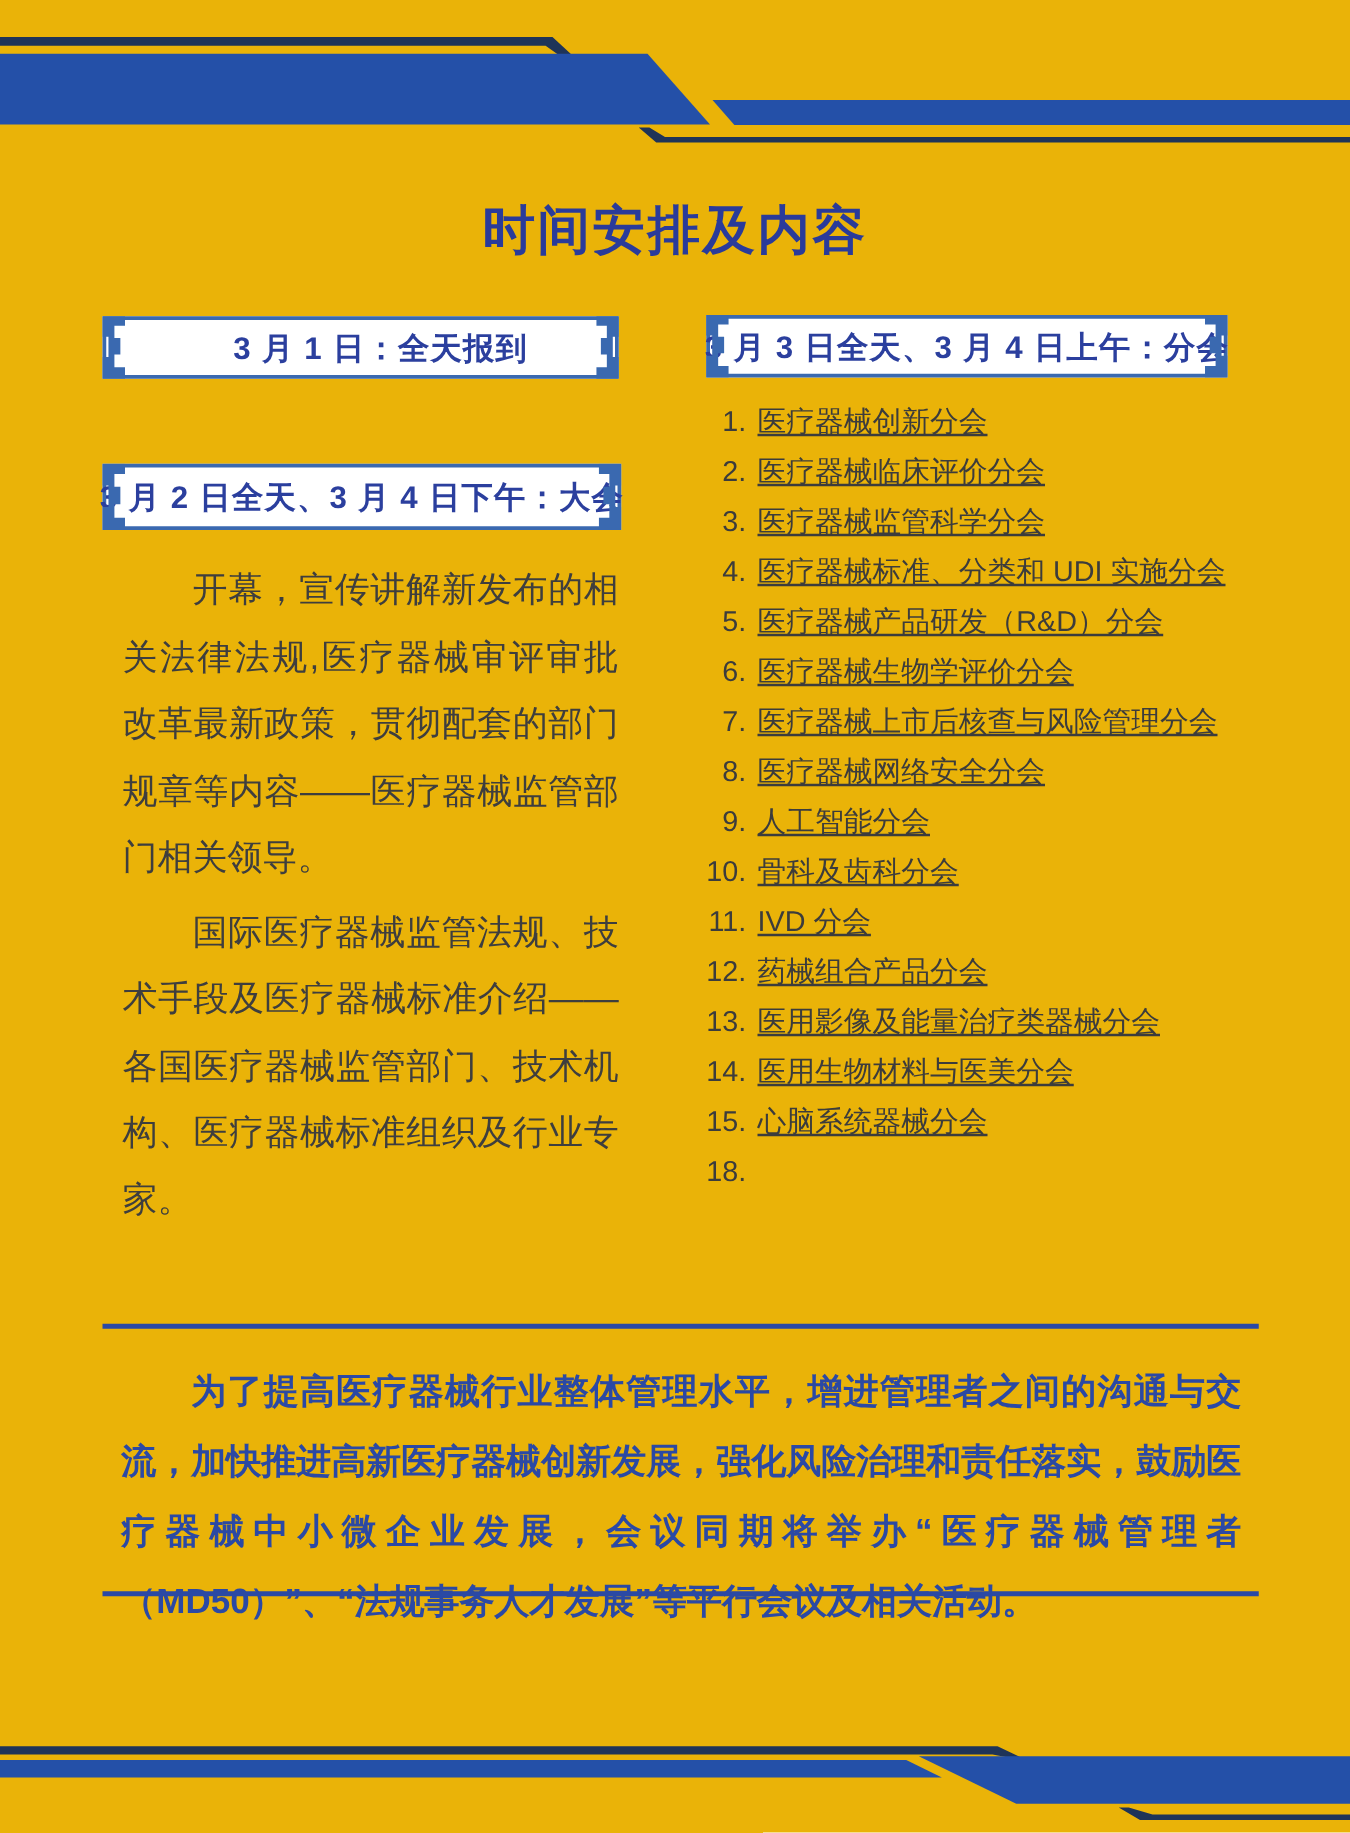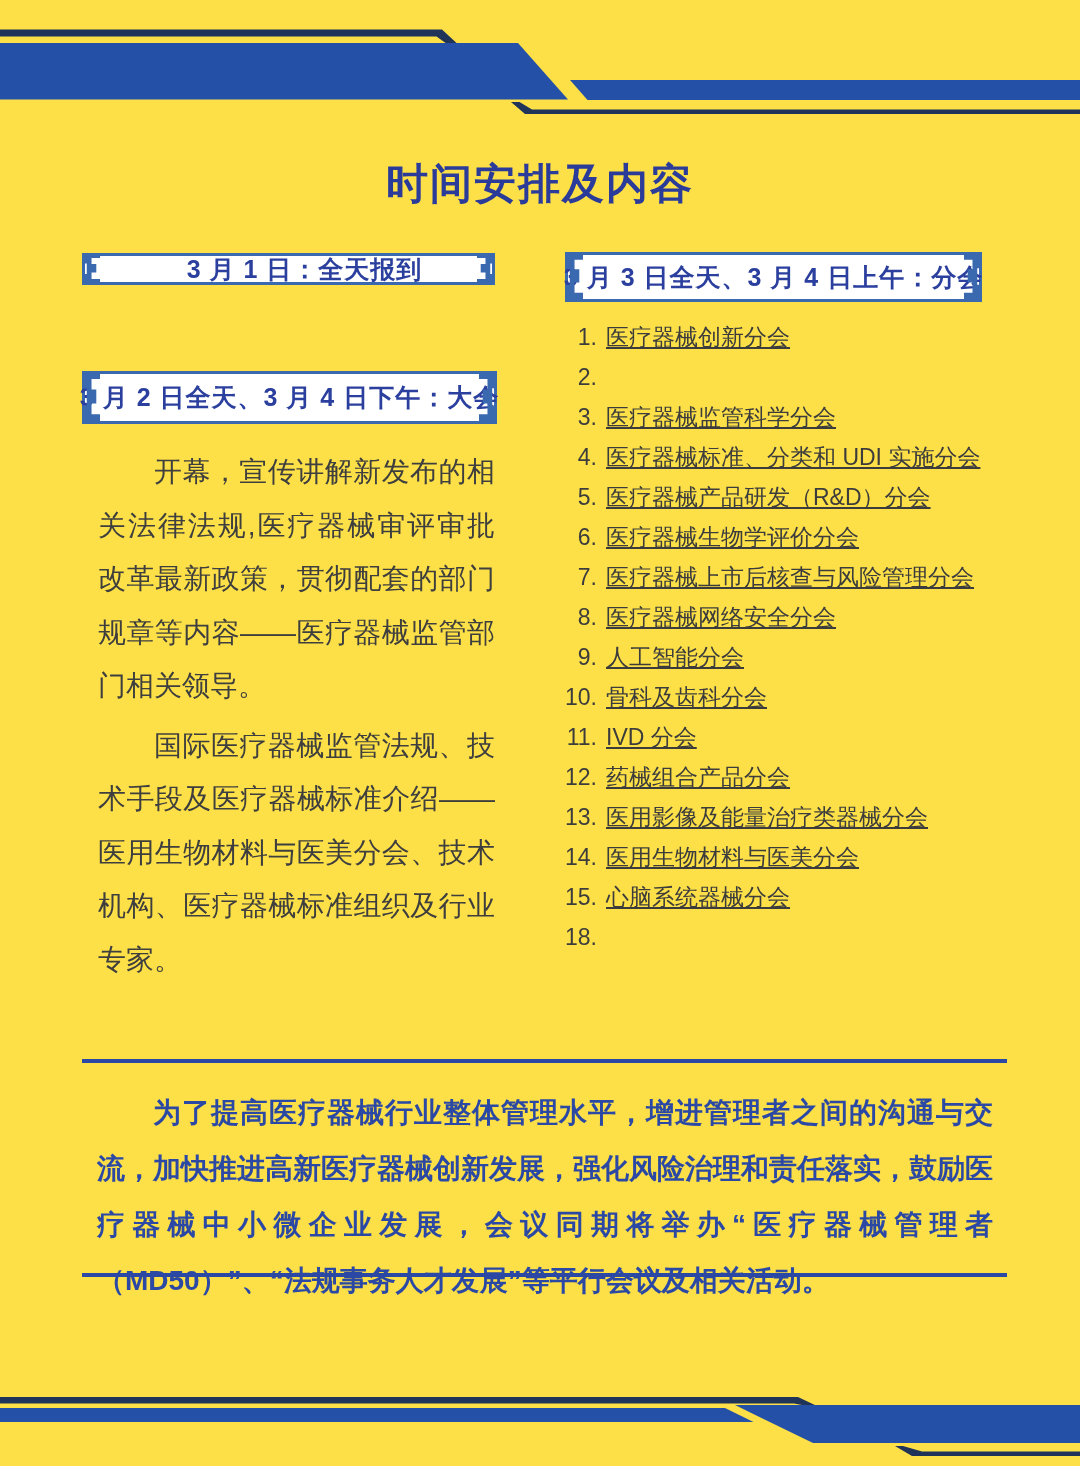--- a/index.html
+++ b/index.html
@@ -7,21 +7,21 @@
     --navy:#1f3458;
     --cap-blue:#3a69b0;
     --box-text:#2b3f9e;
     --title-blue:#2a3b9a;
     --accent-blue:#2b49a4;
     --body-gray:#3e3e3e;
   }
   html,body{margin:0;padding:0;background:#ffffff;}
   .page{
     position:relative;width:1080px;height:1466px;margin:0 auto;
-    background:#fde047;overflow:hidden;
+    background:#eab308;overflow:hidden;
     font-family:"Liberation Sans","DejaVu Sans",sans-serif;
   }
   .banner{position:absolute;left:0;display:block;}
   .banner-top{top:0;}
   .banner-bottom{top:1380px;}
   .fill-band{fill:var(--band-blue);}
   .fill-navy{fill:var(--navy);}
 
   .page-title{
     position:absolute;top:156px;left:0;width:1080px;
@@ -37,21 +37,21 @@
   }
   .fancy-box .box-label{
     font-size:25px;font-weight:bold;color:var(--box-text);
     letter-spacing:1px;white-space:nowrap;
   }
   .cap{position:absolute;top:-3px;height:calc(100% + 6px);width:18px;}
   .cap path{fill:var(--cap-blue);}
   .cap-l{left:-3px;}
   .cap-r{right:-3px;transform:scaleX(-1);}
 
-  .box-1{left:82px;top:253px;width:413px;height:32px;padding-left:32px;}
+  .box-1{left:82px;top:253px;width:413px;height:50px;padding-left:32px;}
   .box-2{left:82px;top:371px;width:415px;height:53px;}
   .box-3{left:565px;top:252px;width:417px;height:50px;}
 
   .left-paragraphs{
     position:absolute;left:98px;top:445px;width:397px;
     color:var(--body-gray);font-size:28px;line-height:53.5px;
     text-align:justify;text-justify:inter-ideograph;
   }
   .left-paragraphs p{margin:0;text-indent:2em;}
   .left-paragraphs p + p{margin-top:6px;}
@@ -110,40 +110,41 @@
       <path d="M0,0 H17 V7.5 H9 V17 H13.5 V30 H9 V40 H17 V49 H0 V32 H4.5 V16 H0 Z"></path>
     </svg>
     <span class="box-label">3 月 2 日全天、3 月 4 日下午：大会</span>
     <svg class="cap cap-r" viewBox="0 0 17 49" preserveAspectRatio="none">
       <path d="M0,0 H17 V7.5 H9 V17 H13.5 V30 H9 V40 H17 V49 H0 V32 H4.5 V16 H0 Z"></path>
     </svg>
   </div>
 
   <div class="left-paragraphs">
     <p>开幕，宣传讲解新发布的相关法律法规,医疗器械审评审批改革最新政策，贯彻配套的部门规章等内容——医疗器械监管部门相关领导。</p>
-    <p>国际医疗器械监管法规、技术手段及医疗器械标准介绍——医用生物材料与医美分会、技术机构、医疗器械标准组织及行业专家。</p>
+    <p>国际医疗器械监管法规、技术手段及医疗器械标准介绍——各国医疗器械监管部门、技术机构、医疗器械标准组织及行业专家。</p>
   </div>
 
   <div class="fancy-box box-3">
     <svg class="cap cap-l" viewBox="0 0 17 49" preserveAspectRatio="none">
       <path d="M0,0 H17 V7.5 H9 V17 H13.5 V30 H9 V40 H17 V49 H0 V32 H4.5 V16 H0 Z"></path>
     </svg>
     <span class="box-label">3 月 3 日全天、3 月 4 日上午：分会</span>
     <svg class="cap cap-r" viewBox="0 0 17 49" preserveAspectRatio="none">
       <path d="M0,0 H17 V7.5 H9 V17 H13.5 V30 H9 V40 H17 V49 H0 V32 H4.5 V16 H0 Z"></path>
     </svg>
   </div>
 
   <ol class="session-list">
       <li>
       <span class="num">1.</span>
       <span class="txt">医疗器械创新分会</span>
     </li>
       <li>
       <span class="num">2.</span>
+      <span class="txt">医疗器械临床评价分会</span>
     </li>
       <li>
       <span class="num">3.</span>
       <span class="txt">医疗器械监管科学分会</span>
     </li>
       <li>
       <span class="num">4.</span>
       <span class="txt">医疗器械标准、分类和 UDI 实施分会</span>
     </li>
       <li>

